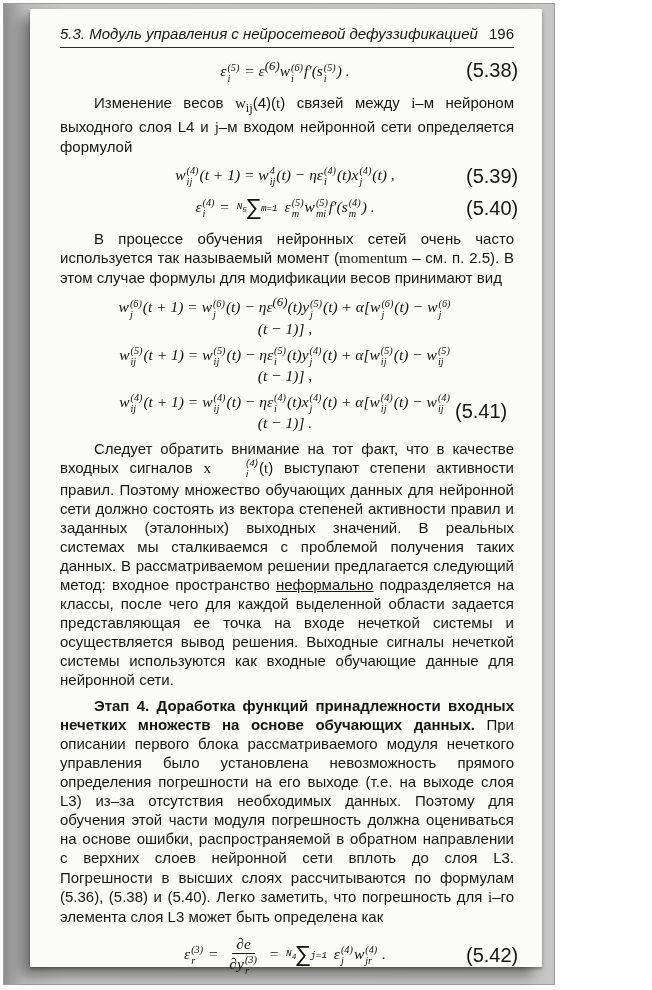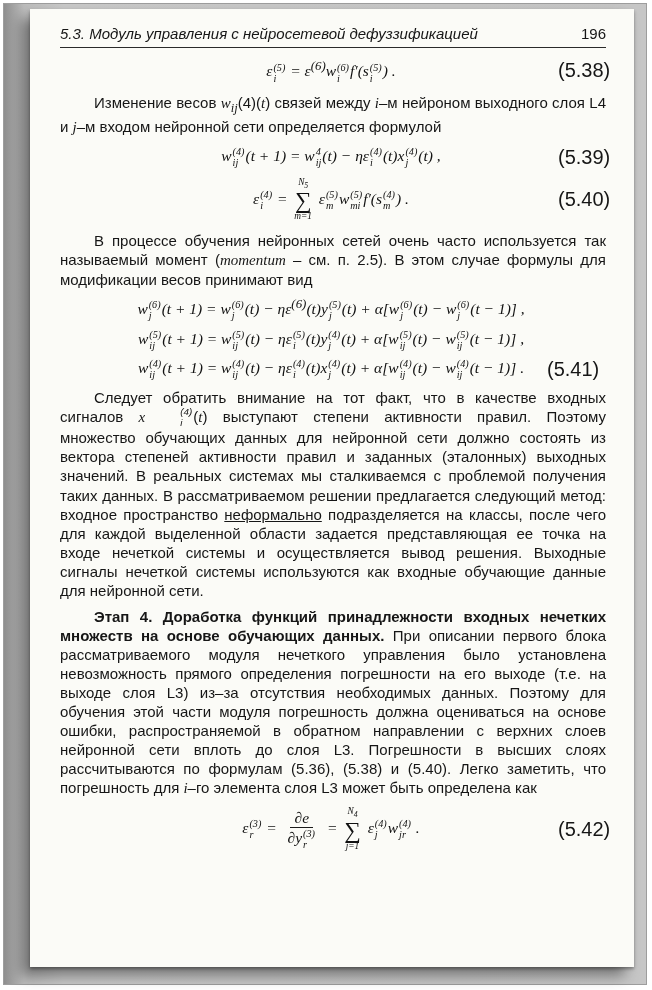--- a/index.html
+++ b/index.html
@@ -3,21 +3,21 @@
 <meta charset="utf-8">
 <style>
   html,body{margin:0;padding:0;}
   body{
     width:652px;height:990px;overflow:hidden;position:relative;
     background:#ffffff;
     font-family:"Liberation Sans",sans-serif;
     color:#161616;
   }
   .scan{
-    position:absolute;left:3px;top:3px;width:644px;height:982px;
+    position:absolute;left:3px;top:3px;width:552px;height:982px;
     background:linear-gradient(to right,#8e8e8e 0px,#bcbcbc 20px,#c9c9c9 60px,#c6c6c6 100%);
     border:1px solid #9d9d9d;
     box-sizing:border-box;
   }
   .page{
     position:absolute;left:26px;top:5px;right:12px;bottom:17px;
     background:#fbfbf7;
     box-shadow:-9px 9px 13px rgba(0,0,0,0.40), 0 2px 3px rgba(0,0,0,0.35);
     box-sizing:border-box;
     padding:16px 28px 8px 30px;
@@ -51,34 +51,34 @@
   .eqgroup .eq{margin:7px 11px;}
   
   .ss{
     display:inline-flex;flex-direction:column;align-items:flex-start;
     vertical-align:middle;font-size:0.66em;line-height:1.08;
     font-style:italic;margin:0 1px;
   }
   .ss span{display:block;}
   
   .sum{
-    display:inline-flex;flex-direction:column;align-items:center;
-    vertical-align:middle;line-height:1;margin:0 3px;
+    display:inline-flex;align-items:center;
+    vertical-align:middle;line-height:1;margin:0 3px;font-family:Liberation Mono, monospace;
   }
   .sum .lim{font-size:0.60em;font-style:italic;}
   .sum .sg{font-size:1.5em;font-style:normal;}
   
   .frac{
     display:inline-flex;flex-direction:column;align-items:center;
     vertical-align:middle;margin:0 3px;line-height:1.18;
   }
   .frac .fn{border-bottom:1px solid #1a1a1a;padding:0 4px;}
   .frac .fd{padding:0 4px;}
   
-  .im{font-family:"Liberation Serif",serif;font-style:italic;}
+  .im{font-family:"Liberation Serif",serif;}
 </style>
 </head>
 <body>
 
 <div class="scan">
   <div class="page">
 
     <div class="header">
       <span class="htitle">5.3. Модуль управления с нейросетевой дефуззификацией</span>
       <span class="hpage">196</span>

